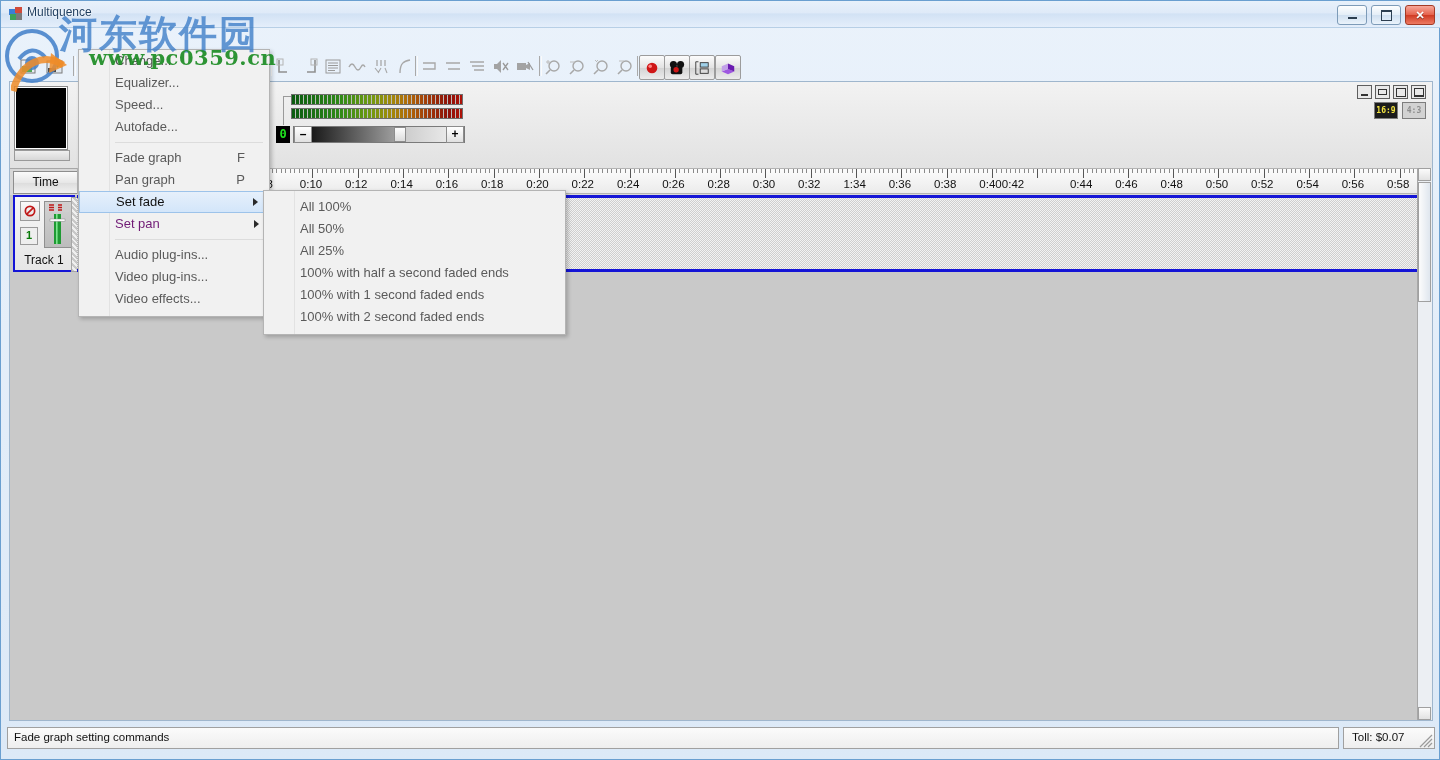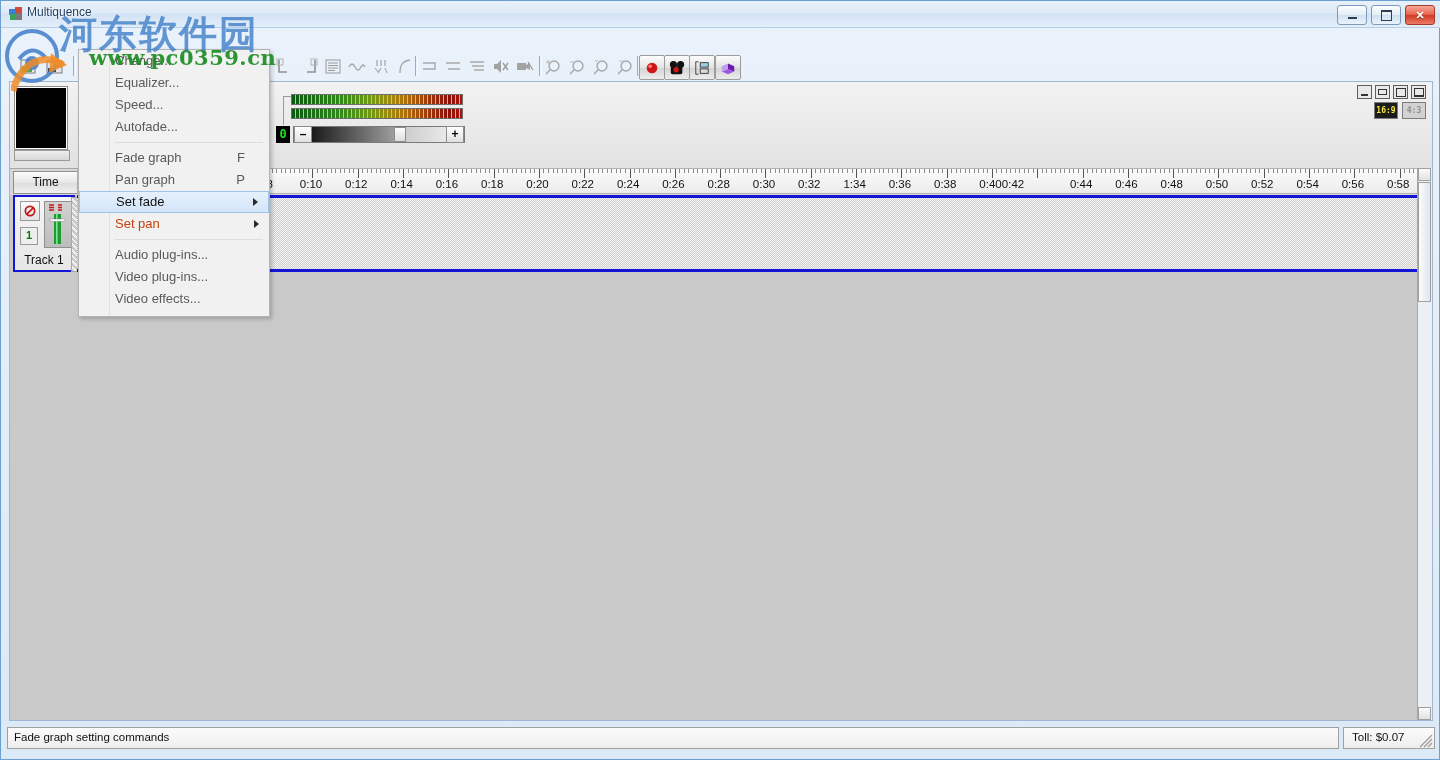--- a/index.html
+++ b/index.html
@@ -142,21 +142,21 @@
     box-sizing:border-box;padding:3px 8px;font-size:11.5px;color:#111;}
   .grip{position:absolute;right:2px;bottom:1px;width:14px;height:14px;}
 
   
   .menu{position:absolute;background:#f1f1f1;border:1px solid #b4b4b4;
     box-shadow:2px 2px 4px rgba(0,0,0,.22);z-index:40;}
   .menu .gutter{position:absolute;left:0;top:0;bottom:0;width:30px;background:#f1f1f1;
     border-right:1px solid #e2e2e2;}
   .mrow{position:relative;height:22px;line-height:22px;padding-left:36px;padding-right:28px;
     font-size:13px;color:#5a5a5a;white-space:nowrap;}
-  .mrow.enabled{color:#c2410c;}
+  .mrow.enabled{color:#701a75;}
   .mrow.sel{background:linear-gradient(#e6f0fb,#d3e6fa);border:1px solid #9dc3ea;
     height:20px;line-height:20px;color:#111;}
   .msep{height:1px;margin:4px 6px 4px 36px;background:#dcdcdc;}
   .mkey{position:absolute;right:24px;top:0;color:#5a5a5a;font-size:13px;}
   .marrow{position:absolute;right:10px;top:50%;transform:translateY(-50%);
     width:0;height:0;border-left:5px solid #2a2a2a;border-top:4px solid transparent;
     border-bottom:4px solid transparent;}
   #effect-menu{left:77px;top:48px;width:190px;}
   #setfade-menu{left:262px;top:189px;width:301px;}
   #setfade-menu .mrow{padding-left:36px;height:22px;line-height:22px;}
@@ -743,20 +743,31 @@
       <span>Set pan</span>
       <span class="marrow"></span>
     </div>
     <div class="msep"></div>
     <div class="mrow">Audio plug-ins...</div>
     <div class="mrow">Video plug-ins...</div>
     <div class="mrow">Video effects...</div>
     <div style="height:6px"></div>
   </div>
 
+  <div class="menu" id="setfade-menu">
+    <div class="gutter"></div>
+    <div style="height:5px"></div>
+    <div class="mrow">All 100%</div>
+    <div class="mrow">All 50%</div>
+    <div class="mrow">All 25%</div>
+    <div class="mrow">100% with half a second faded ends</div>
+    <div class="mrow">100% with 1 second faded ends</div>
+    <div class="mrow">100% with 2 second faded ends</div>
+    <div style="height:6px"></div>
+  </div>
 
   <svg class="wm wm-logo" viewBox="0 0 54 54">
     <circle cx="27" cy="27" r="25" fill="none" stroke="rgba(63,126,200,.85)" stroke-width="4"></circle>
     <path d="M14 30 q13 -16 26 -2" fill="none" stroke="rgba(63,126,200,.85)" stroke-width="4"></path>
     <circle cx="27" cy="34" r="7" fill="rgba(63,126,200,.85)"></circle>
   </svg>
   <div class="wm wm1" style="left:58px">河东软件园</div>
   <svg class="wm wm3" viewBox="0 0 58 44">
     <path d="M2 40 C10 10 34 2 52 14" fill="none" stroke="rgba(240,140,40,.85)" stroke-width="7"></path>
     <path d="M40 2 L56 14 L38 22z" fill="rgba(240,140,40,.85)"></path>

